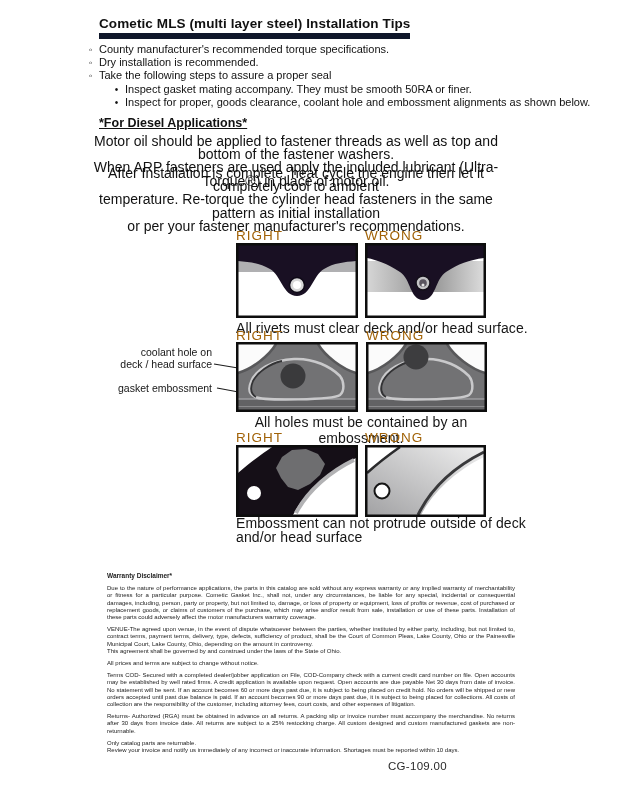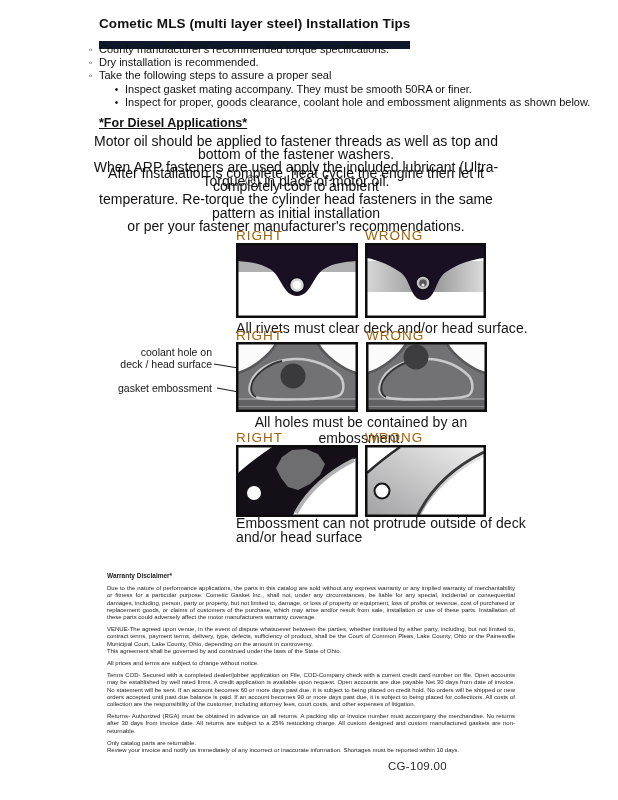--- a/index.html
+++ b/index.html
@@ -1,20 +1,20 @@
 <!DOCTYPE html>
 <html><head>
 <meta charset="utf-8">
 <style>
   html,body{margin:0;padding:0;background:#ffffff;}
   .page{position:relative;width:618px;height:800px;background:#ffffff;overflow:hidden;
         font-family:"Liberation Sans","DejaVu Sans",sans-serif;color:#111111;}
   .abs{position:absolute;}
-  .title{left:99px;top:16px;font-size:13.5px;font-weight:bold;border-bottom:8px solid #0f172a;
-         padding-bottom:10px;letter-spacing:0.1px;}
+  .title{left:99px;top:16px;font-size:13.5px;font-weight:bold;border-bottom:6px solid #0f172a;
+         padding-bottom:2px;letter-spacing:0.1px;}
   .tips{left:87px;top:43px;font-size:11px;line-height:13.2px;}
   .brow{display:flex;gap:5px;align-items:baseline;}
   .bmark{width:7px;text-align:center;font-size:10px;flex:0 0 auto;}
   .sub{margin-left:26px;}
   .dieselh{left:99px;top:116px;font-size:12.5px;font-weight:bold;text-decoration:underline;}
   .para{left:82px;width:428px;font-size:14px;line-height:13.2px;white-space:pre-line;text-align:center;}
   .p1{top:135px;} .p2{top:167px;} .pnote{top:208px;}
   .dlabel{font-size:13.5px;text-align:left;color:#a16207;letter-spacing:1px;}
   .dcap{font-size:14px;color:#161616;letter-spacing:0.1px;}
   .figbox{position:absolute;display:block;}

